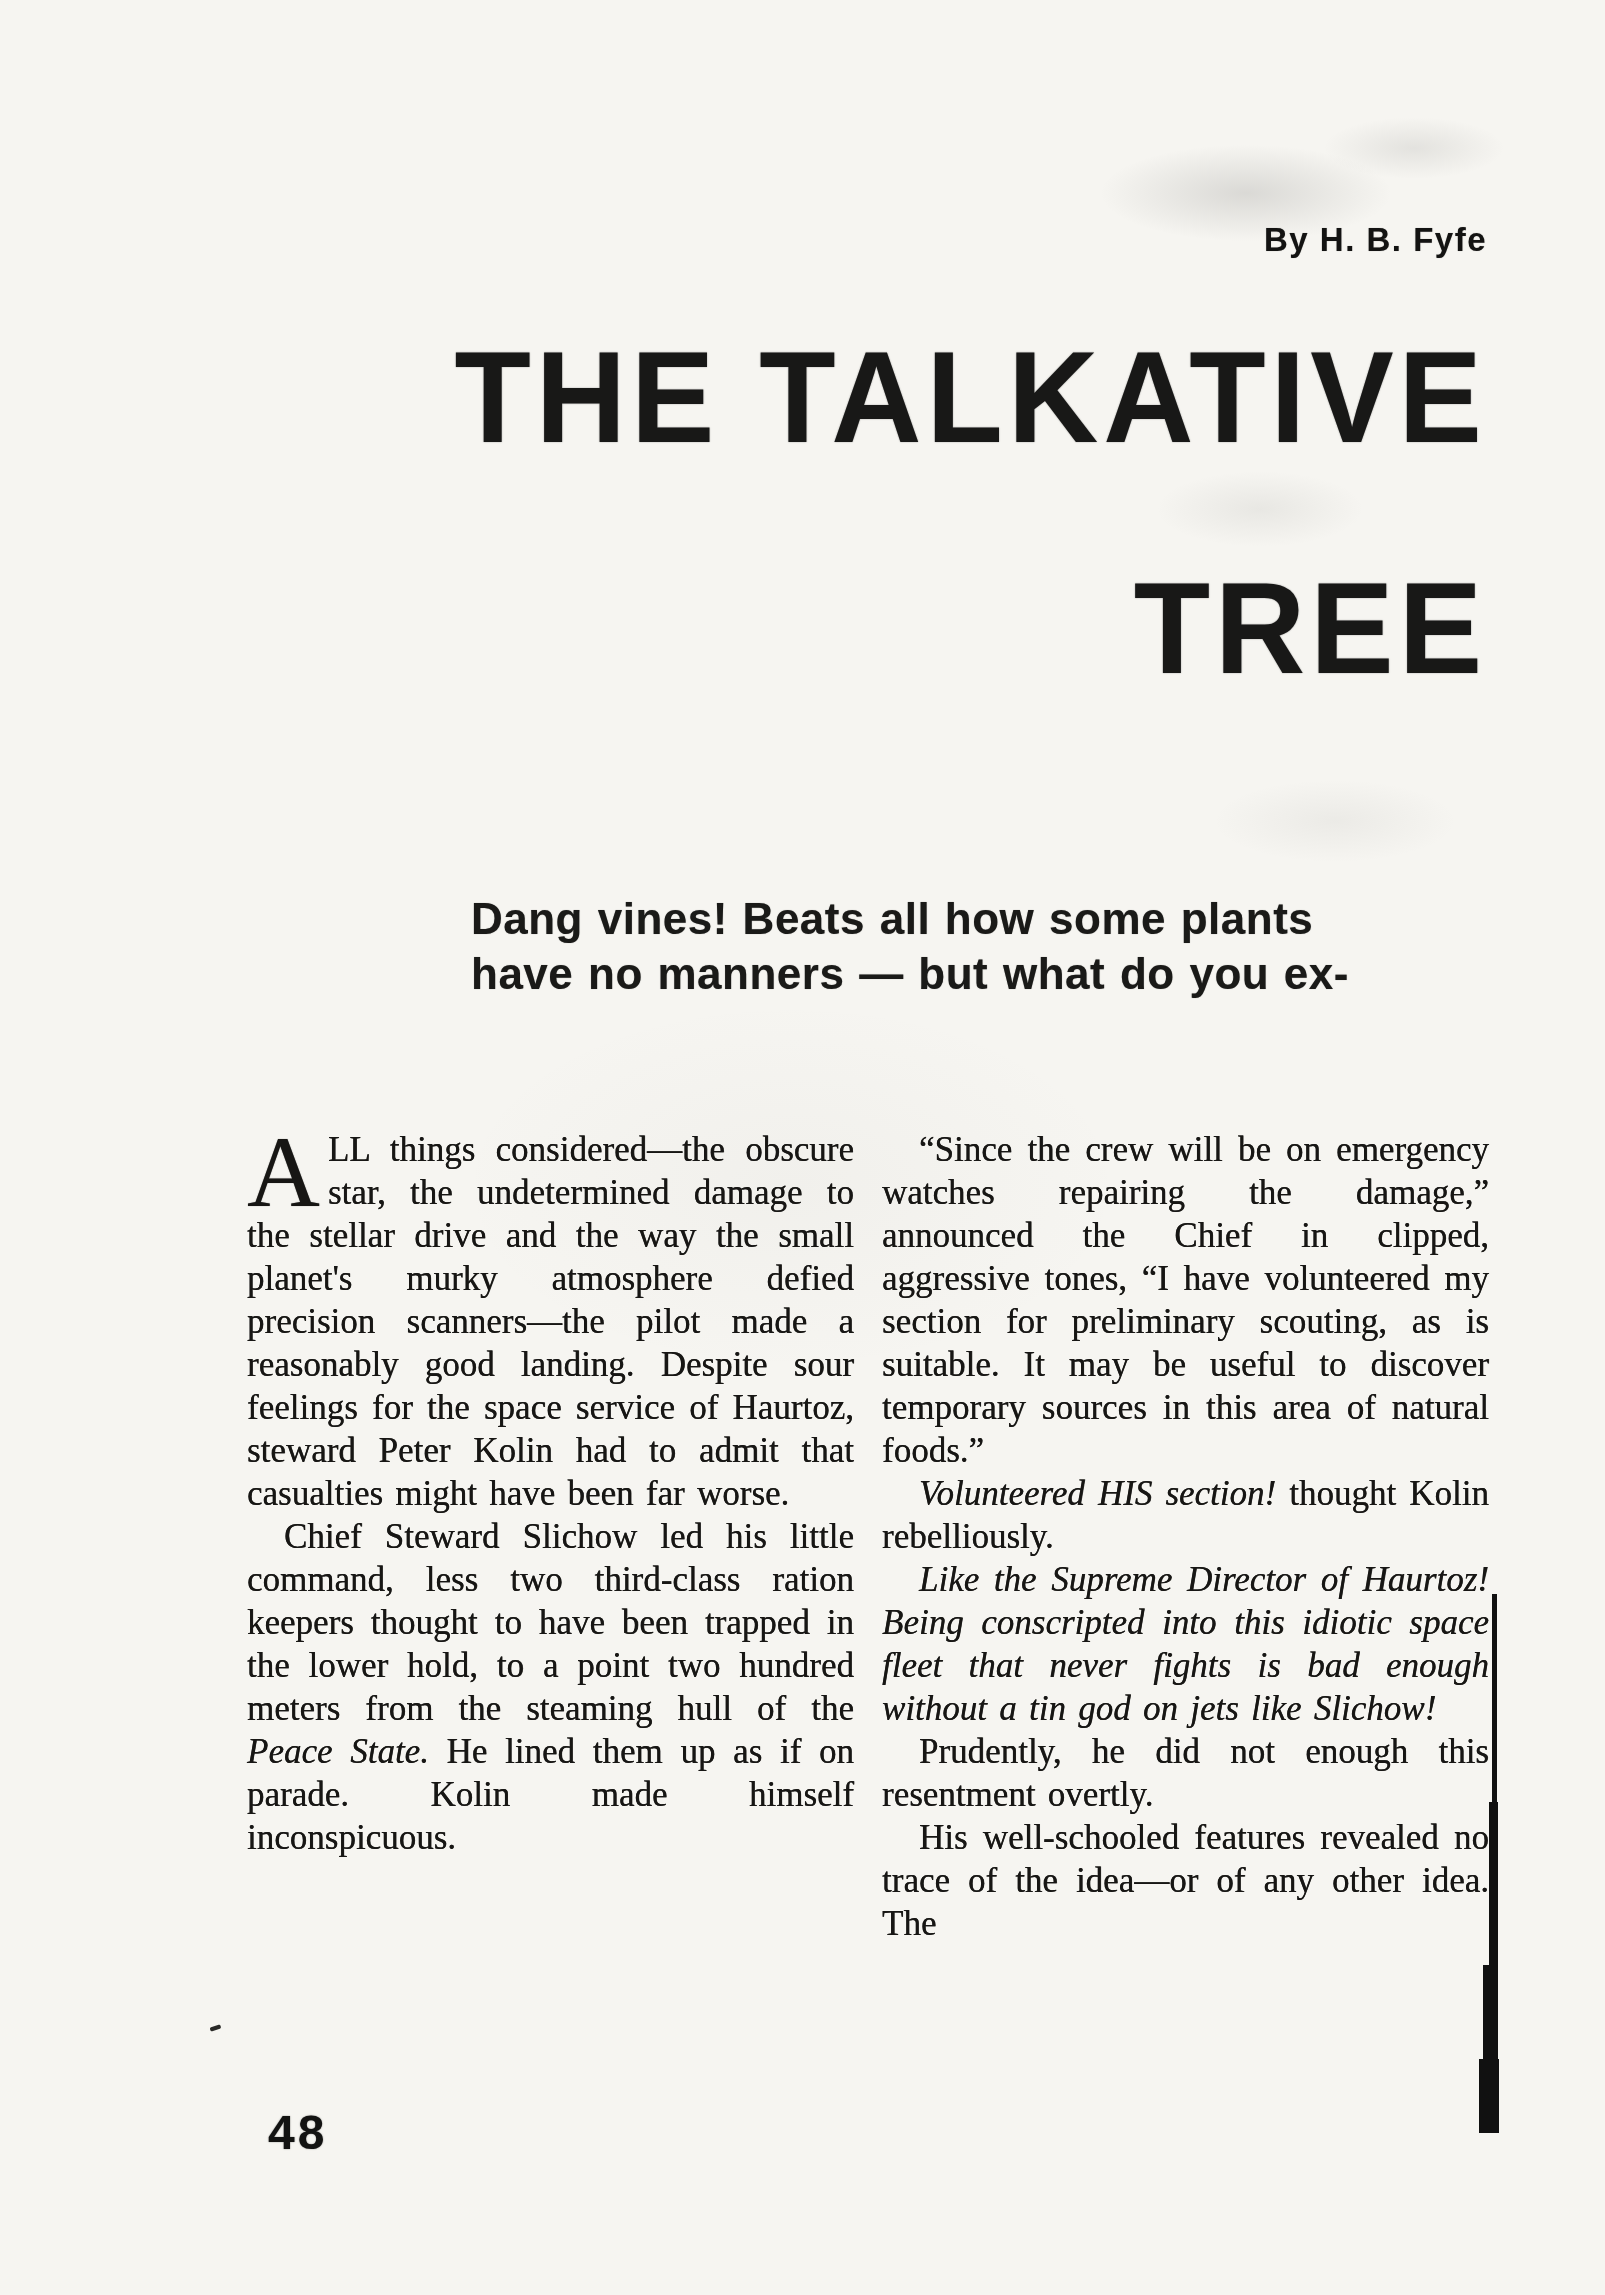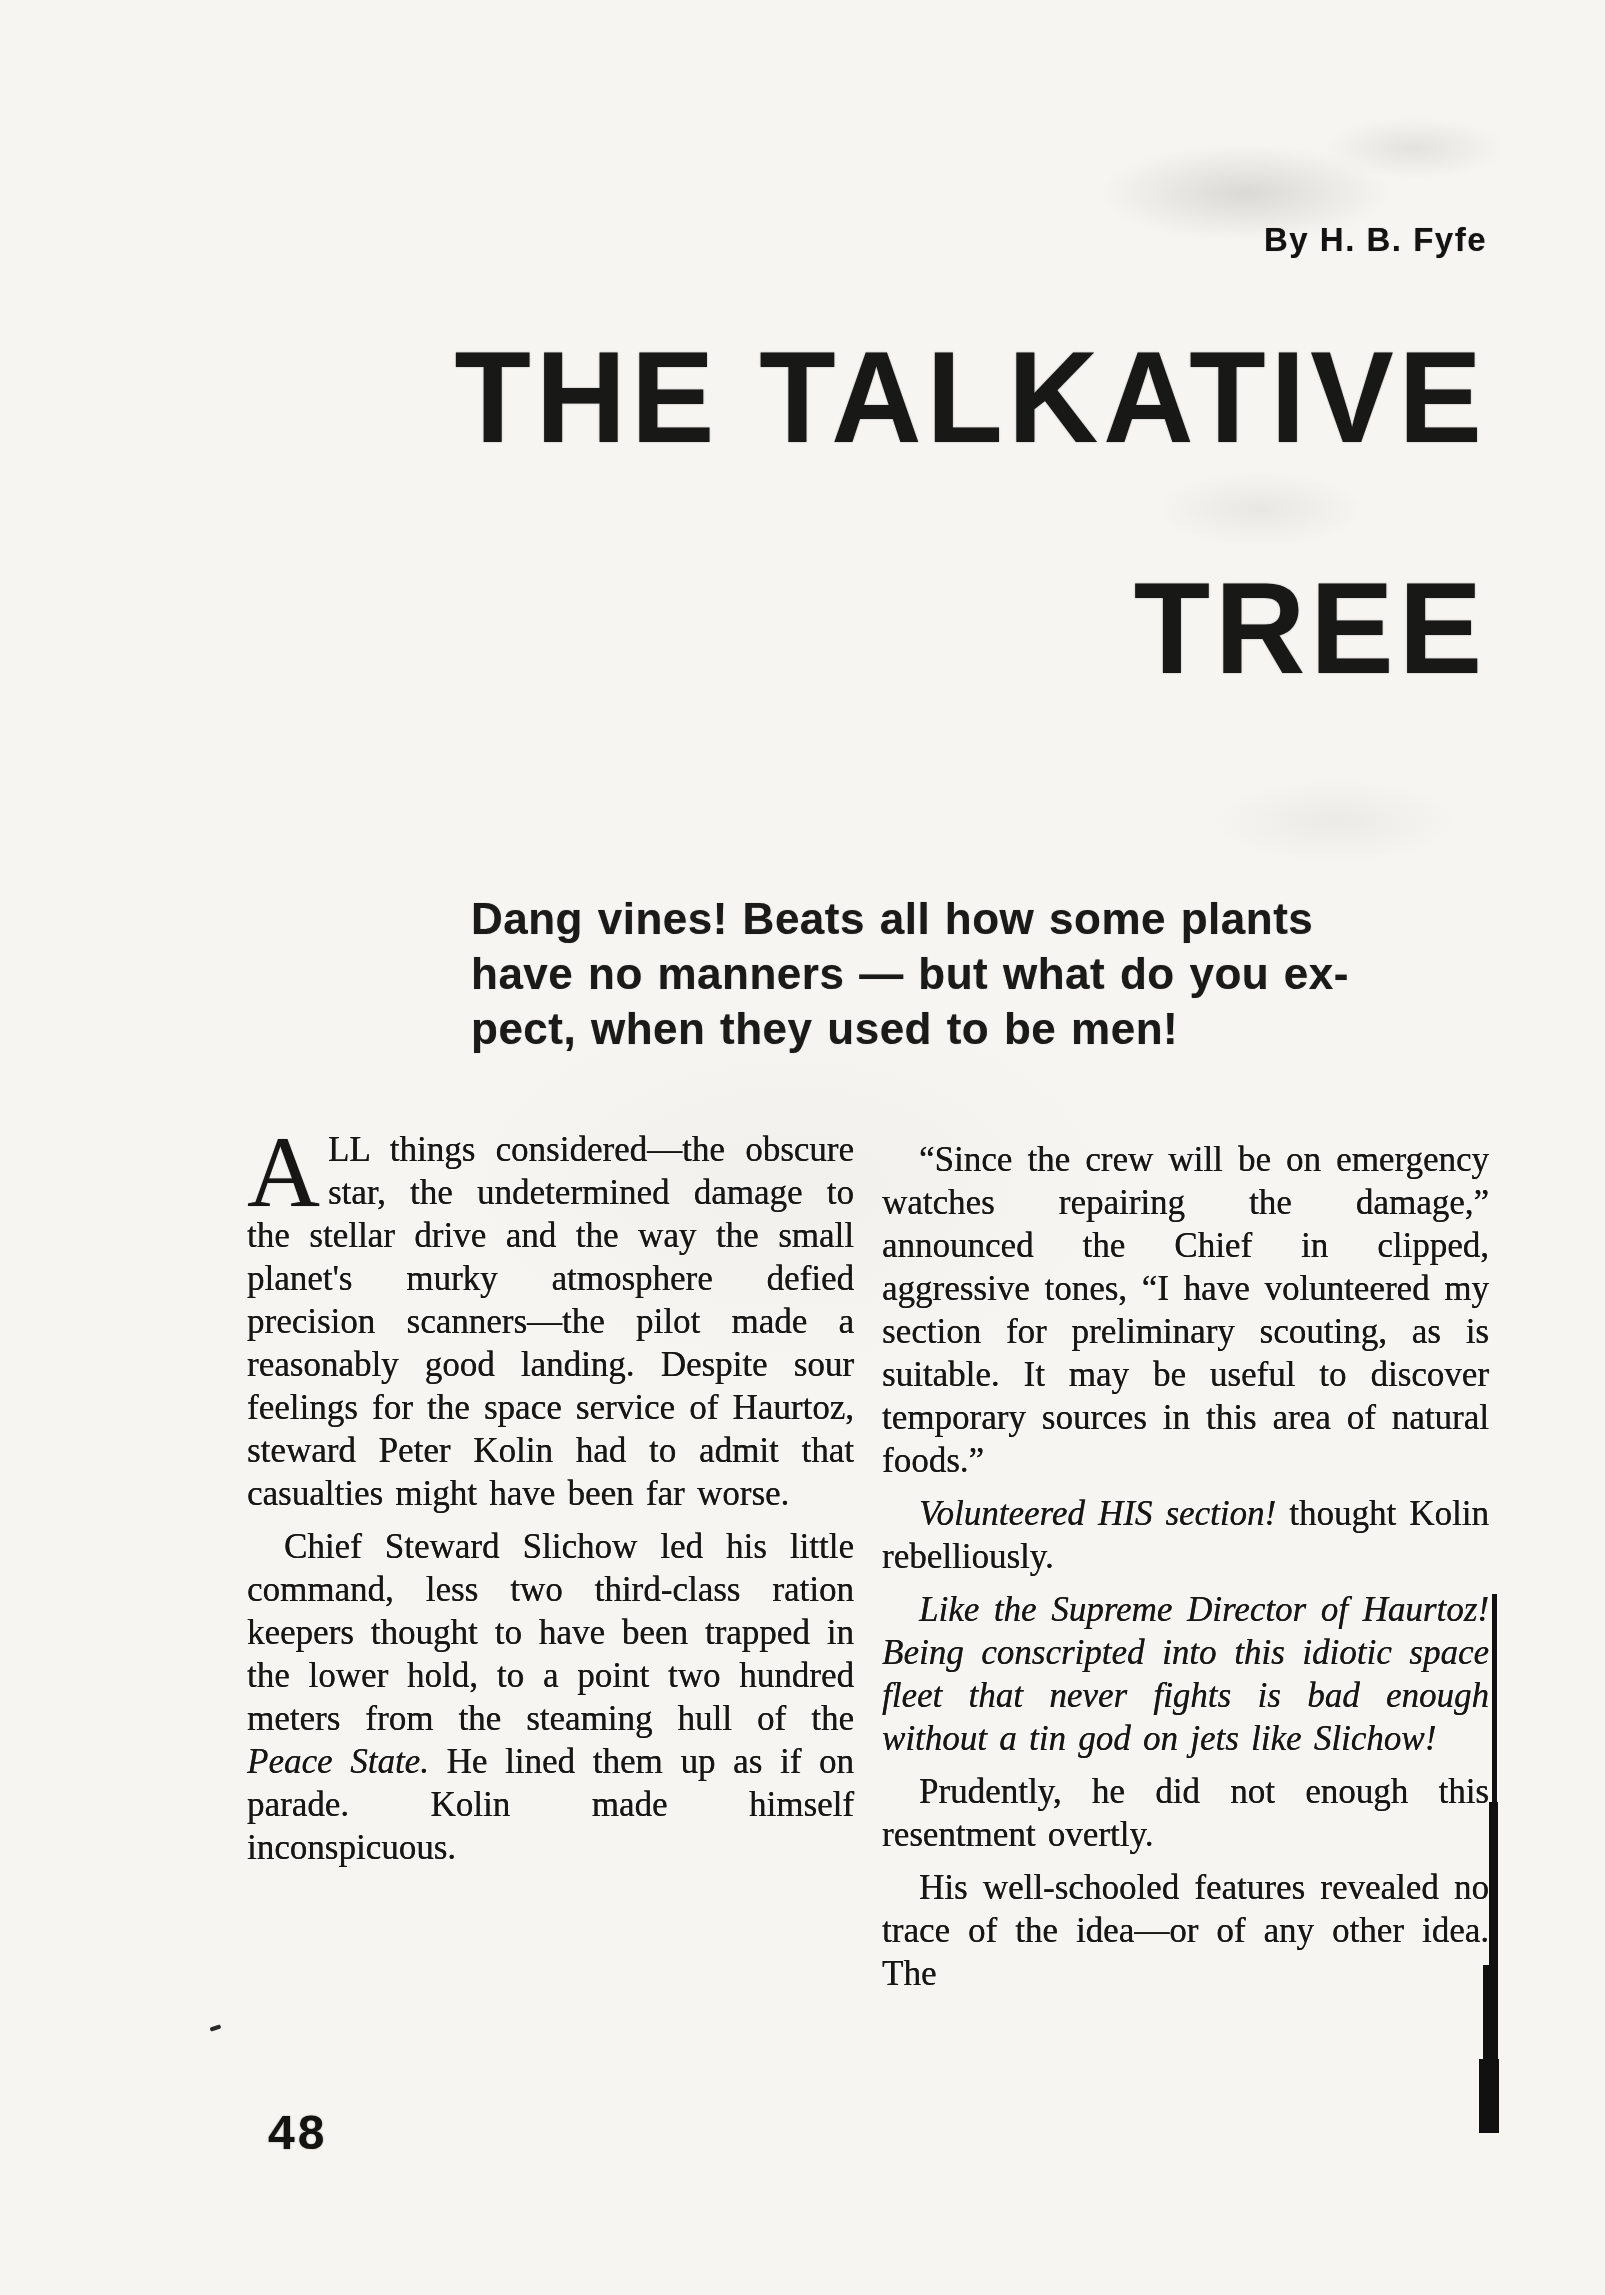--- a/index.html
+++ b/index.html
@@ -53,21 +53,21 @@
     display: flex; gap: 28px;
   }
   .col { width: 607px; }
   .body-para {
     margin: 0; padding: 0;
     font-size: 35px; line-height: 43px;
     text-align: justify;
     word-spacing: 3.5px;
     text-shadow: 0.3px 0 0 rgba(20,20,18,0.8), 0 0 0.5px rgba(0,0,0,0.35);
   }
-  .body-para.indent { text-indent: 37px; margin-top: 10px; }
+  .body-para.indent { text-indent: 37px; }
   .body-para .italic { font-style: italic; }
   .drop-cap {
     float: left;
     font-size: 101px; line-height: 0.74;
     padding: 7px 8px 0 0;
     font-weight: normal;
     text-shadow: 0 0 1px rgba(0,0,0,0.5);
   }
   .page-number {
     position: absolute; left: 268px; top: 2105px;
@@ -93,21 +93,20 @@
 <div class="noise-layer"></div>
 
 <div class="byline">By H. B. Fyfe</div>
 
 <div class="title-line title-1">THE TALKATIVE</div>
 <div class="title-line title-2">TREE</div>
 
 <div class="blurb">
   <div>Dang vines! Beats all how some plants</div>
   <div>have no manners — but what do you ex-</div>
-  <div>pect, when they used to be men!</div>
 </div>
 
 <div class="columns">
   <div class="col">
       <p class="body-para"><span class="drop-cap">A</span><span>LL things considered—the obscure star, the undetermined damage to the stellar drive and the way the small planet's murky atmosphere defied precision scanners—the pilot made a reasonably good landing. Despite sour feelings for the space service of Haurtoz, steward Peter Kolin had to admit that casualties might have been far worse.</span></p>
       <p class="body-para indent"><span>Chief Steward Slichow led his little command, less two third-class ration keepers thought to have been trapped in the lower hold, to a point two hundred meters from the steaming hull of the </span><span class="italic">Peace State.</span><span> He lined them up as if on parade. Kolin made himself inconspicuous.</span></p>
     </div>
   <div class="col">
       <p class="body-para indent"><span>“Since the crew will be on emergency watches repairing the damage,” announced the Chief in clipped, aggressive tones, “I have volunteered my section for preliminary scouting, as is suitable. It may be useful to discover temporary sources in this area of natural foods.”</span></p>
       <p class="body-para indent"><span class="italic">Volunteered HIS section!</span><span> thought Kolin rebelliously.</span></p>

